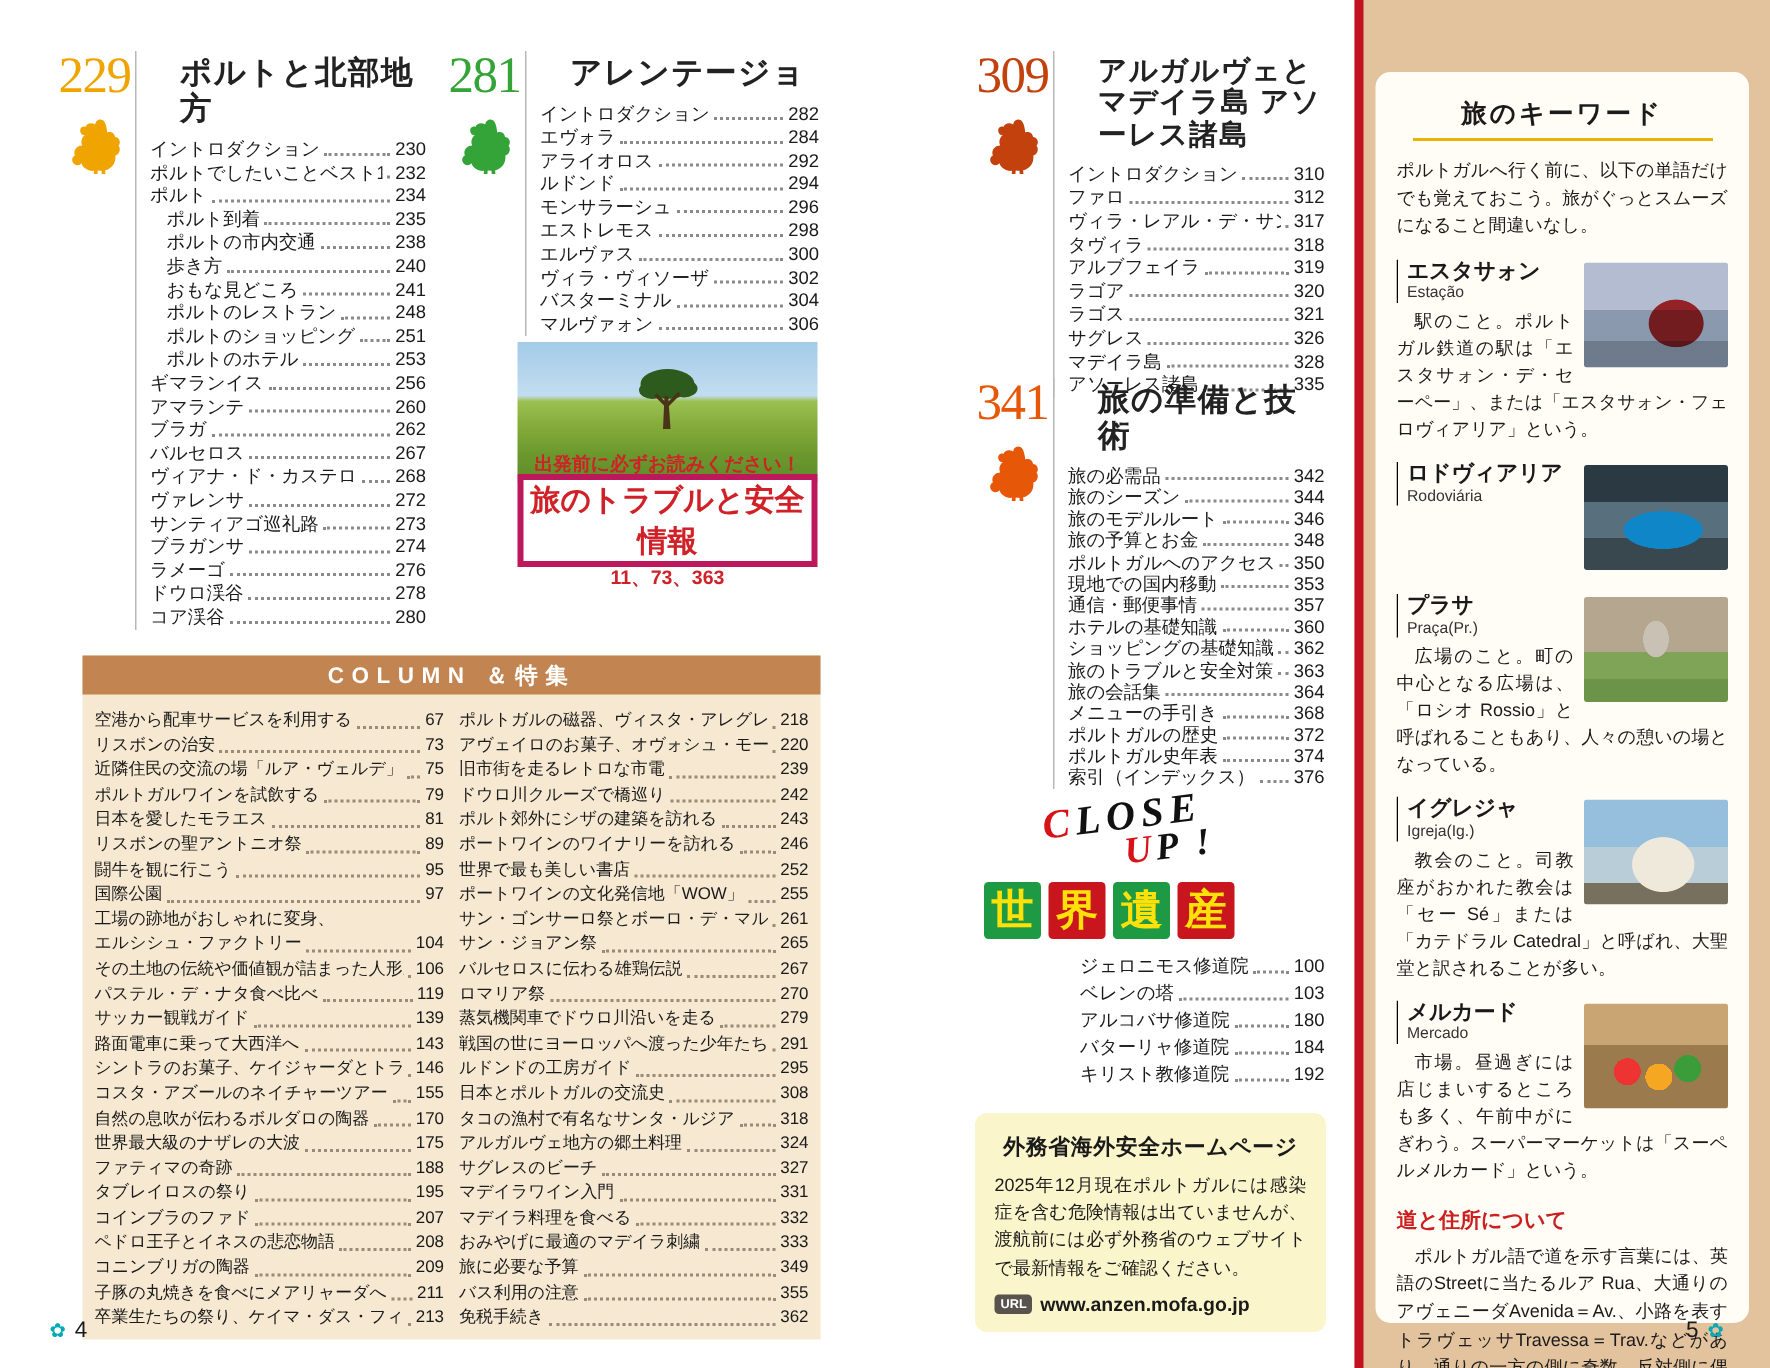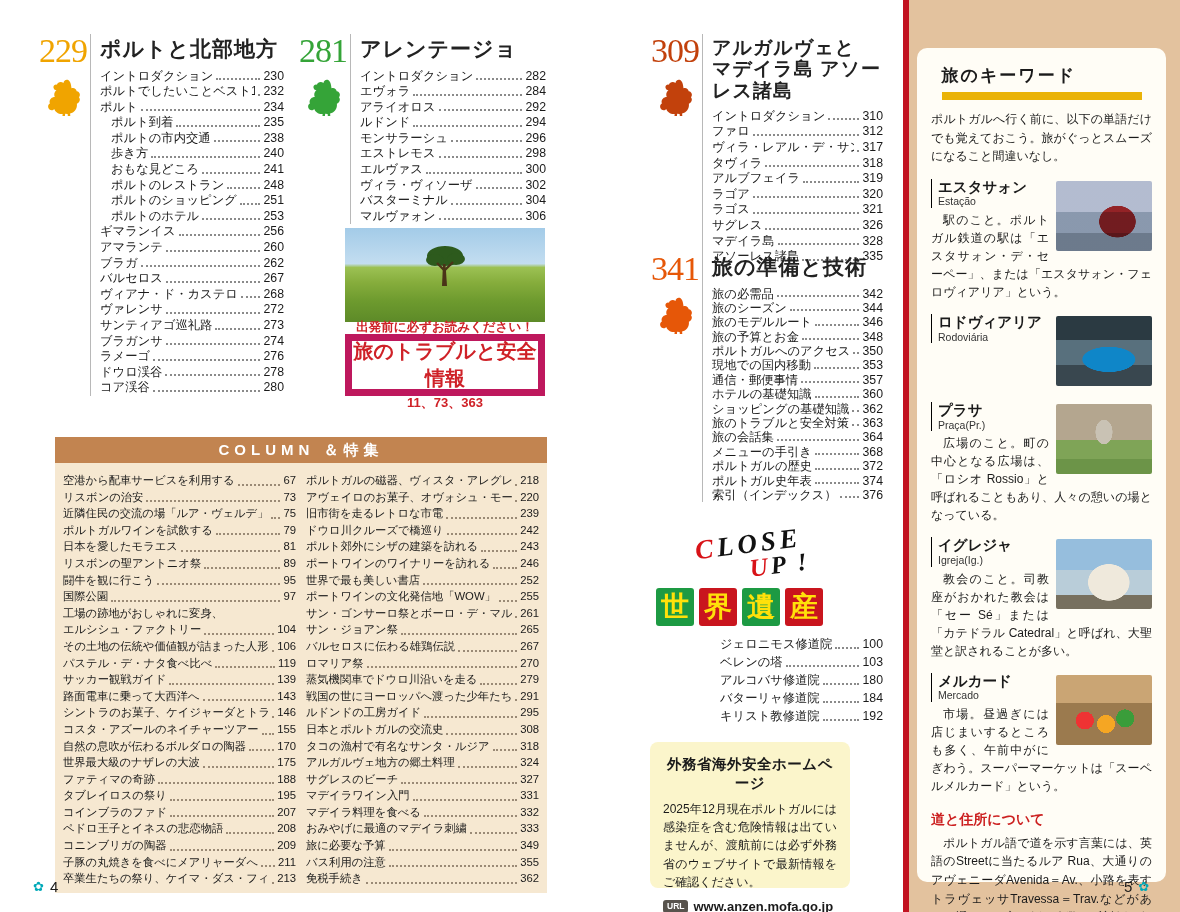--- a/index.html
+++ b/index.html
@@ -8,34 +8,34 @@
     position:relative; width:1180px; height:912px; background:#ffffff;
     font-family:"Liberation Sans","DejaVu Sans",sans-serif; color:#1a1a1a;
     overflow:hidden;
   }
   
   .toc-sec { position:absolute; display:flex; }
   .toc-left { width:54px; flex:none; text-align:center; }
   .toc-num { font-family:"Liberation Serif","DejaVu Serif",serif; font-size:34px; line-height:1; letter-spacing:-1px; }
   .rooster { margin-top:10px; }
   .toc-right { flex:1; border-left:1px solid #b8b8b8; padding-left:9px; min-width:0; }
-  .toc-title { font-size:21px; font-weight:bold; color:#222; line-height:1.12; padding-top:3px; letter-spacing:1px; }
+  .toc-title { font-size:21px; font-weight:bold; color:#222; line-height:1.12; padding-top:3px; letter-spacing:1px;margin-left:20px; }
   .toc-items { margin-top:8px; }
   .toc-row { display:flex; align-items:flex-end; height:15.6px; font-size:12.3px; line-height:15.6px; }
   .toc-sec.compact .toc-row { height:14.4px; line-height:14.4px; }
   .toc-row .lbl { white-space:nowrap; overflow:hidden; flex:0 1 auto; }
   .toc-row.indent .lbl { padding-left:11px; }
   .leader { flex:1 1 auto; min-width:2px; border-bottom:2px dotted #8a8a8a; margin:0 3px 4px 3px; align-self:flex-end; height:0; }
   .pg { flex:none; font-size:12.3px; }
   
   #tree-photo { position:absolute; left:345px; top:228px; width:200px; height:94px;
     background:linear-gradient(180deg,#a3cbe8 0%,#c3ddf0 38%,#9cc153 42%,#86ad3c 58%,#6d9a2e 78%,#5d8a28 100%); }
   #tree-photo svg { position:absolute; left:50%; top:14px; transform:translateX(-50%); }
-  #safety-box { position:absolute; left:345px; top:334px; width:200px; height:62px;
-    border:7px solid #be185d; color:#cf2127; font-weight:bold; text-align:center;
+  #safety-box { position:absolute; left:345px; top:316px; width:200px; height:62px;
+    border:4px solid #be185d; color:#cf2127; font-weight:bold; text-align:center;
     display:flex; flex-direction:column; justify-content:center; gap:2px; background:#fff; }
   #safety-box .s1 { font-size:12.5px; }
   #safety-box .s2 { font-size:20px; }
   #safety-box .s3 { font-size:13px; }
   
   #column-section { position:absolute; left:55px; top:437px; width:492px; height:456px; background:#f6e8d1; }
   #column-header { height:26px; background:#c28450; color:#fff; font-weight:bold; font-size:15px;
     letter-spacing:5px; display:flex; align-items:center; justify-content:center; }
   #column-cols { display:flex; gap:10px; padding:9px 8px 6px 8px; }
   .col-list { flex:1; min-width:0; }
@@ -50,35 +50,35 @@
   #closeup-title .cl1 { font-size:27px; letter-spacing:4px; line-height:1; }
   #closeup-title .cl1::first-letter { color:#d81318; }
   #closeup-title .cl2 { font-size:25px; letter-spacing:3px; line-height:1; margin:-2px 0 0 52px; }
   #closeup-title .cl2::first-letter { color:#d81318; }
   #wh-tiles { display:flex; gap:5px; margin:10px 0 0 8px; }
   .wh-tile { width:38px; height:38px; display:flex; align-items:center; justify-content:center;
     font-size:28px; font-weight:bold; border-radius:3px; }
   #wh-list { margin:9px 0 0 72px; }
   #wh-list .toc-row { height:18px; line-height:18px; }
   
-  #mofa-box { position:absolute; left:650px; top:742px; width:200px; height:146px;
+  #mofa-box { position:absolute; left:650px; top:742px; width:234px; height:146px;
     background:#fbf5cb; border-radius:8px; padding:13px 13px 10px 13px; }
   #mofa-title { font-size:14.5px; font-weight:bold; text-align:center; letter-spacing:0.5px; }
   #mofa-body { font-size:12px; line-height:1.52; margin-top:7px; text-align:justify; }
   #mofa-url-row { margin-top:8px; display:flex; align-items:center; gap:5px; }
   #mofa-url-badge { background:#58534d; color:#fff; font-size:8.5px; font-weight:bold;
     border-radius:3px; padding:2px 4px; line-height:1; }
   #mofa-url { font-size:13px; font-weight:bold; }
   
   #tan-block { position:absolute; left:903px; top:0; width:277px; height:912px; background:#e3c29e; }
   #red-strip { position:absolute; left:903px; top:0; width:6px; height:912px; background:#c21220; }
   #kw-panel { position:absolute; left:917px; top:48px; width:249px; height:834px;
     background:#fffdf6; border-radius:10px; padding:16px 14px 10px 14px; }
-  #kw-title { font-size:17px; font-weight:bold; letter-spacing:2px; text-align:left;
-    padding-bottom:5px; border-bottom:8px solid #eab308; width:200px; margin:0 auto; }
+  #kw-title { font-size:17px; font-weight:bold; letter-spacing:2px; text-align:center;
+    padding-bottom:5px; border-bottom:2px solid #eab308; width:200px; margin:0 auto; }
   #kw-intro { font-size:12px; line-height:1.55; margin-top:10px; text-align:justify; }
   .kw { margin-top:13px; overflow:hidden; }
   .kw-photo { float:right; width:96px; height:70px; margin:2px 0 3px 7px; border-radius:2px; }
   .kw-head { border-left:1px solid #000000; padding-left:6px; }
   .kw-name { font-size:14.5px; font-weight:bold; line-height:1.15; }
   .kw-roman { font-size:10.5px; color:#333; line-height:1.2; }
   .kw-body { font-size:12px; line-height:1.5; margin-top:3px; text-align:justify; text-indent:1em; }
   #addr-heading { color:#cc2020; font-size:14px; font-weight:bold; margin-top:16px; }
   #addr-body { font-size:12px; line-height:1.55; margin-top:5px; text-align:justify; text-indent:1em; }
   

